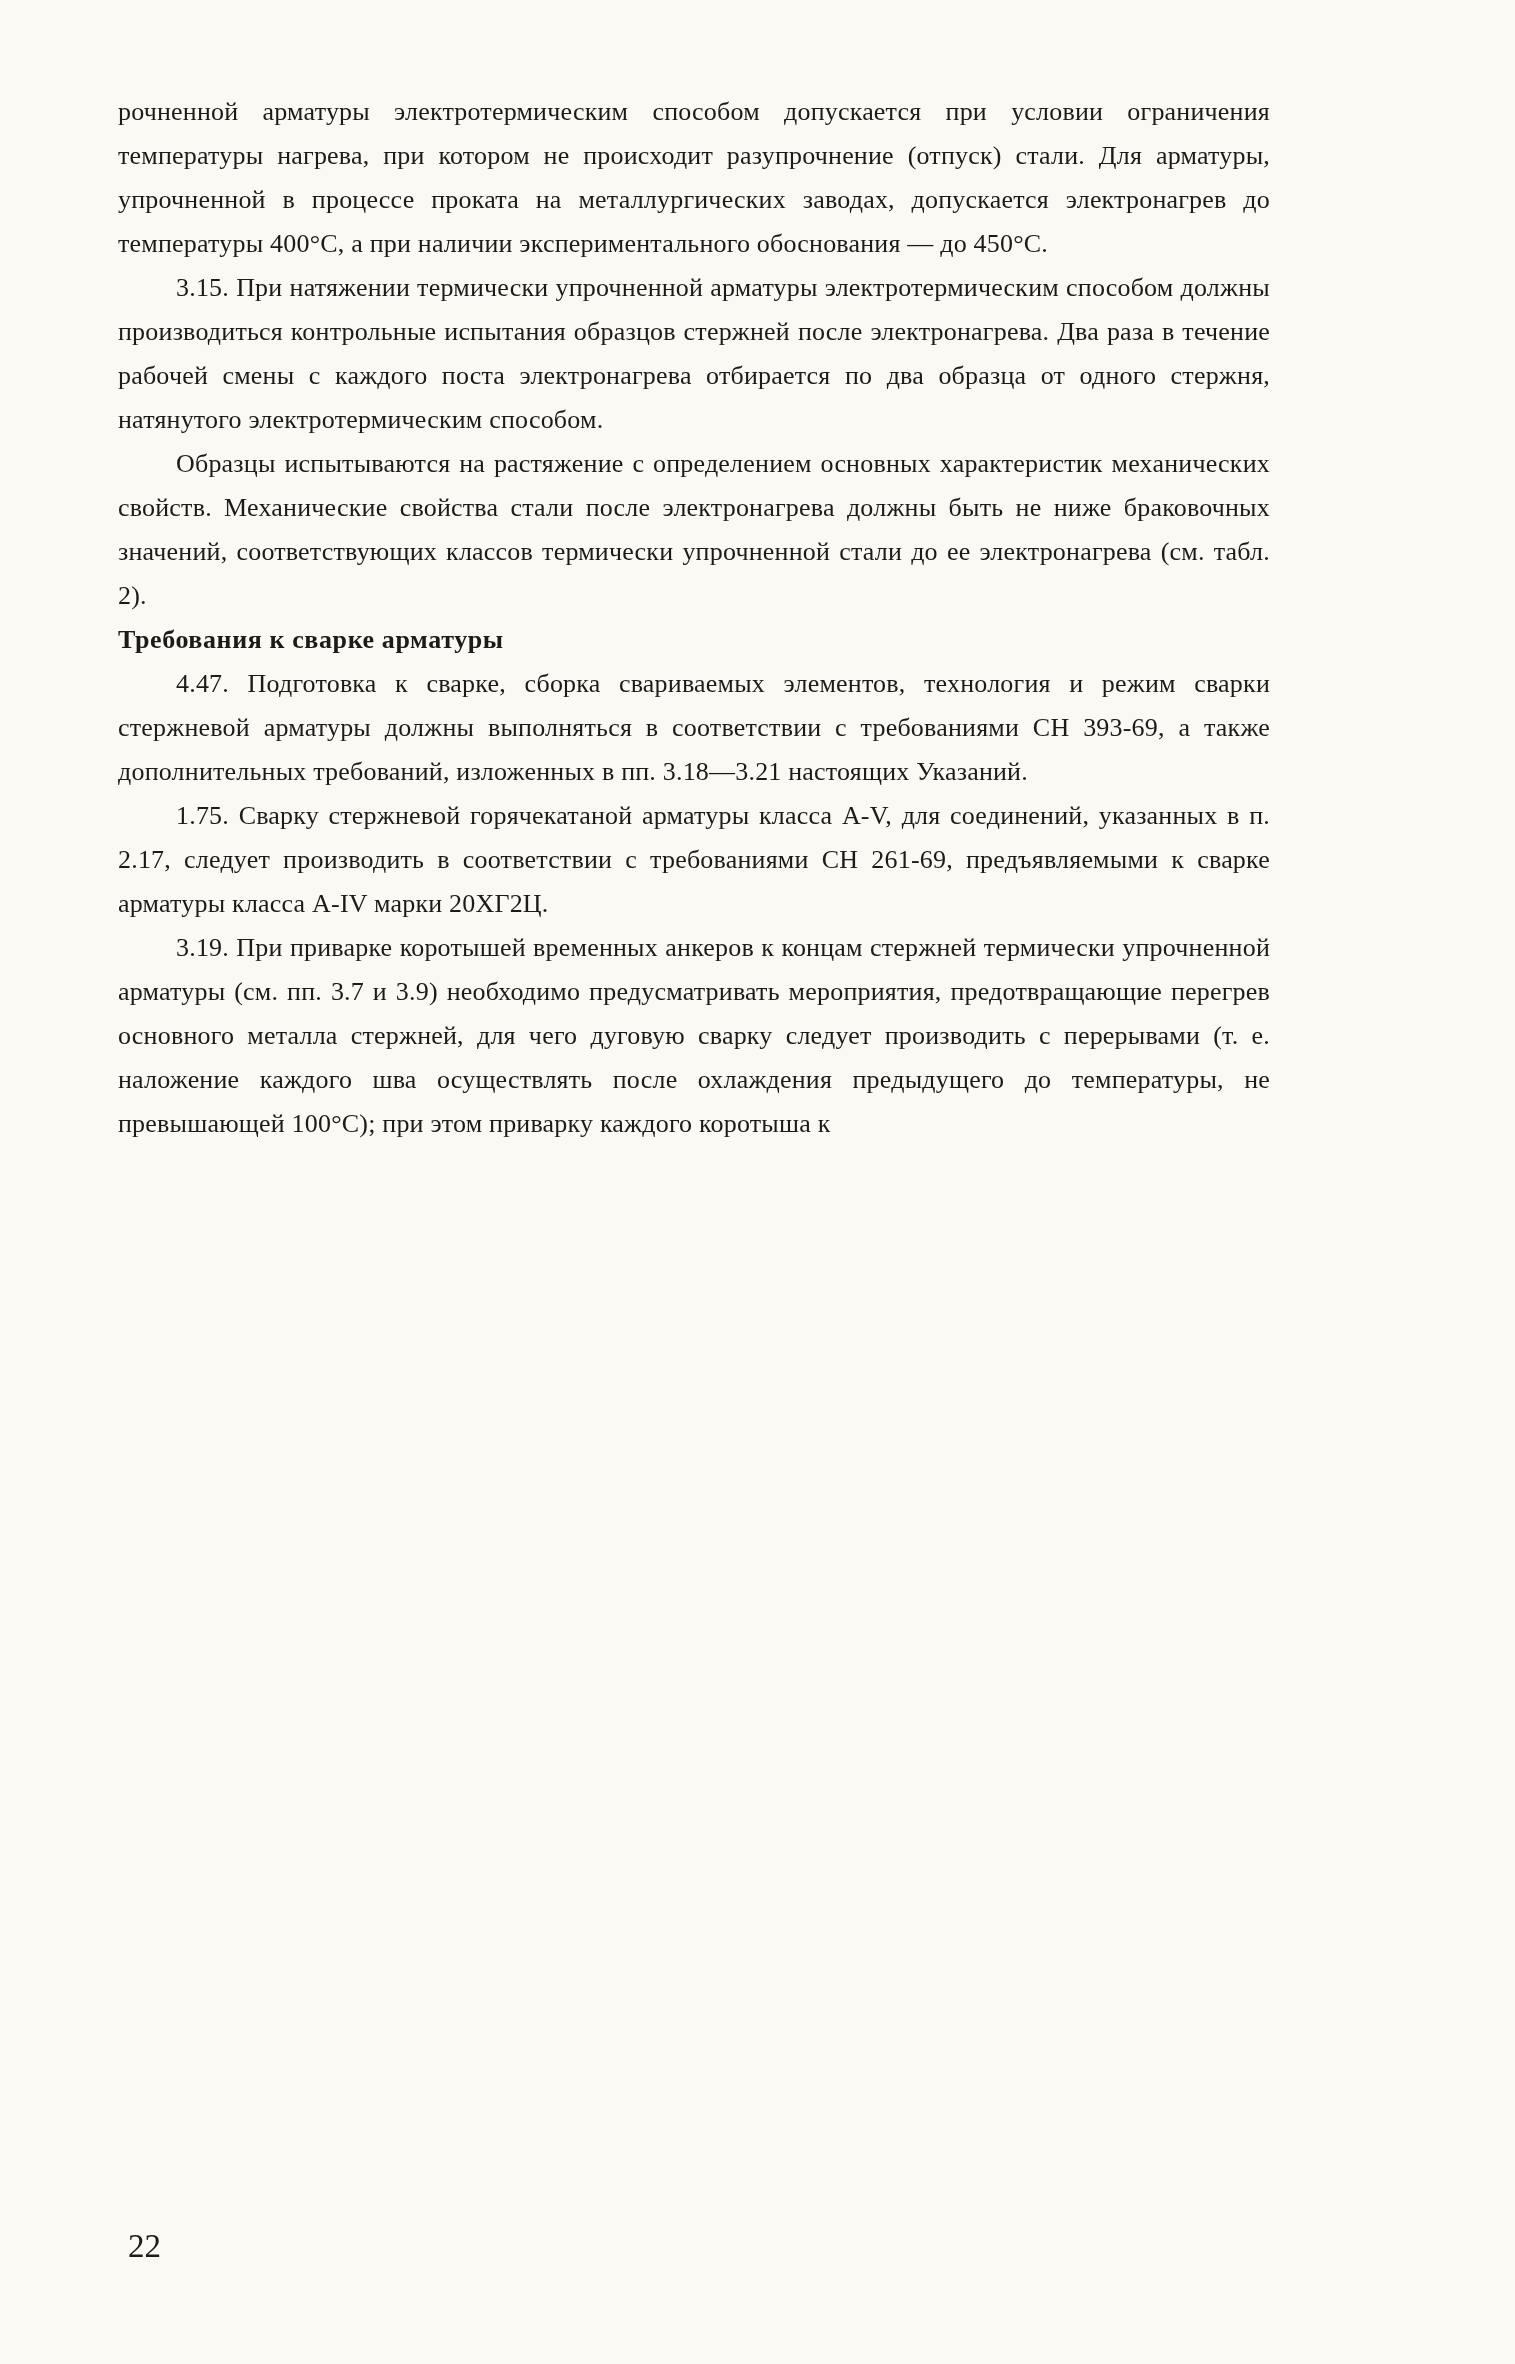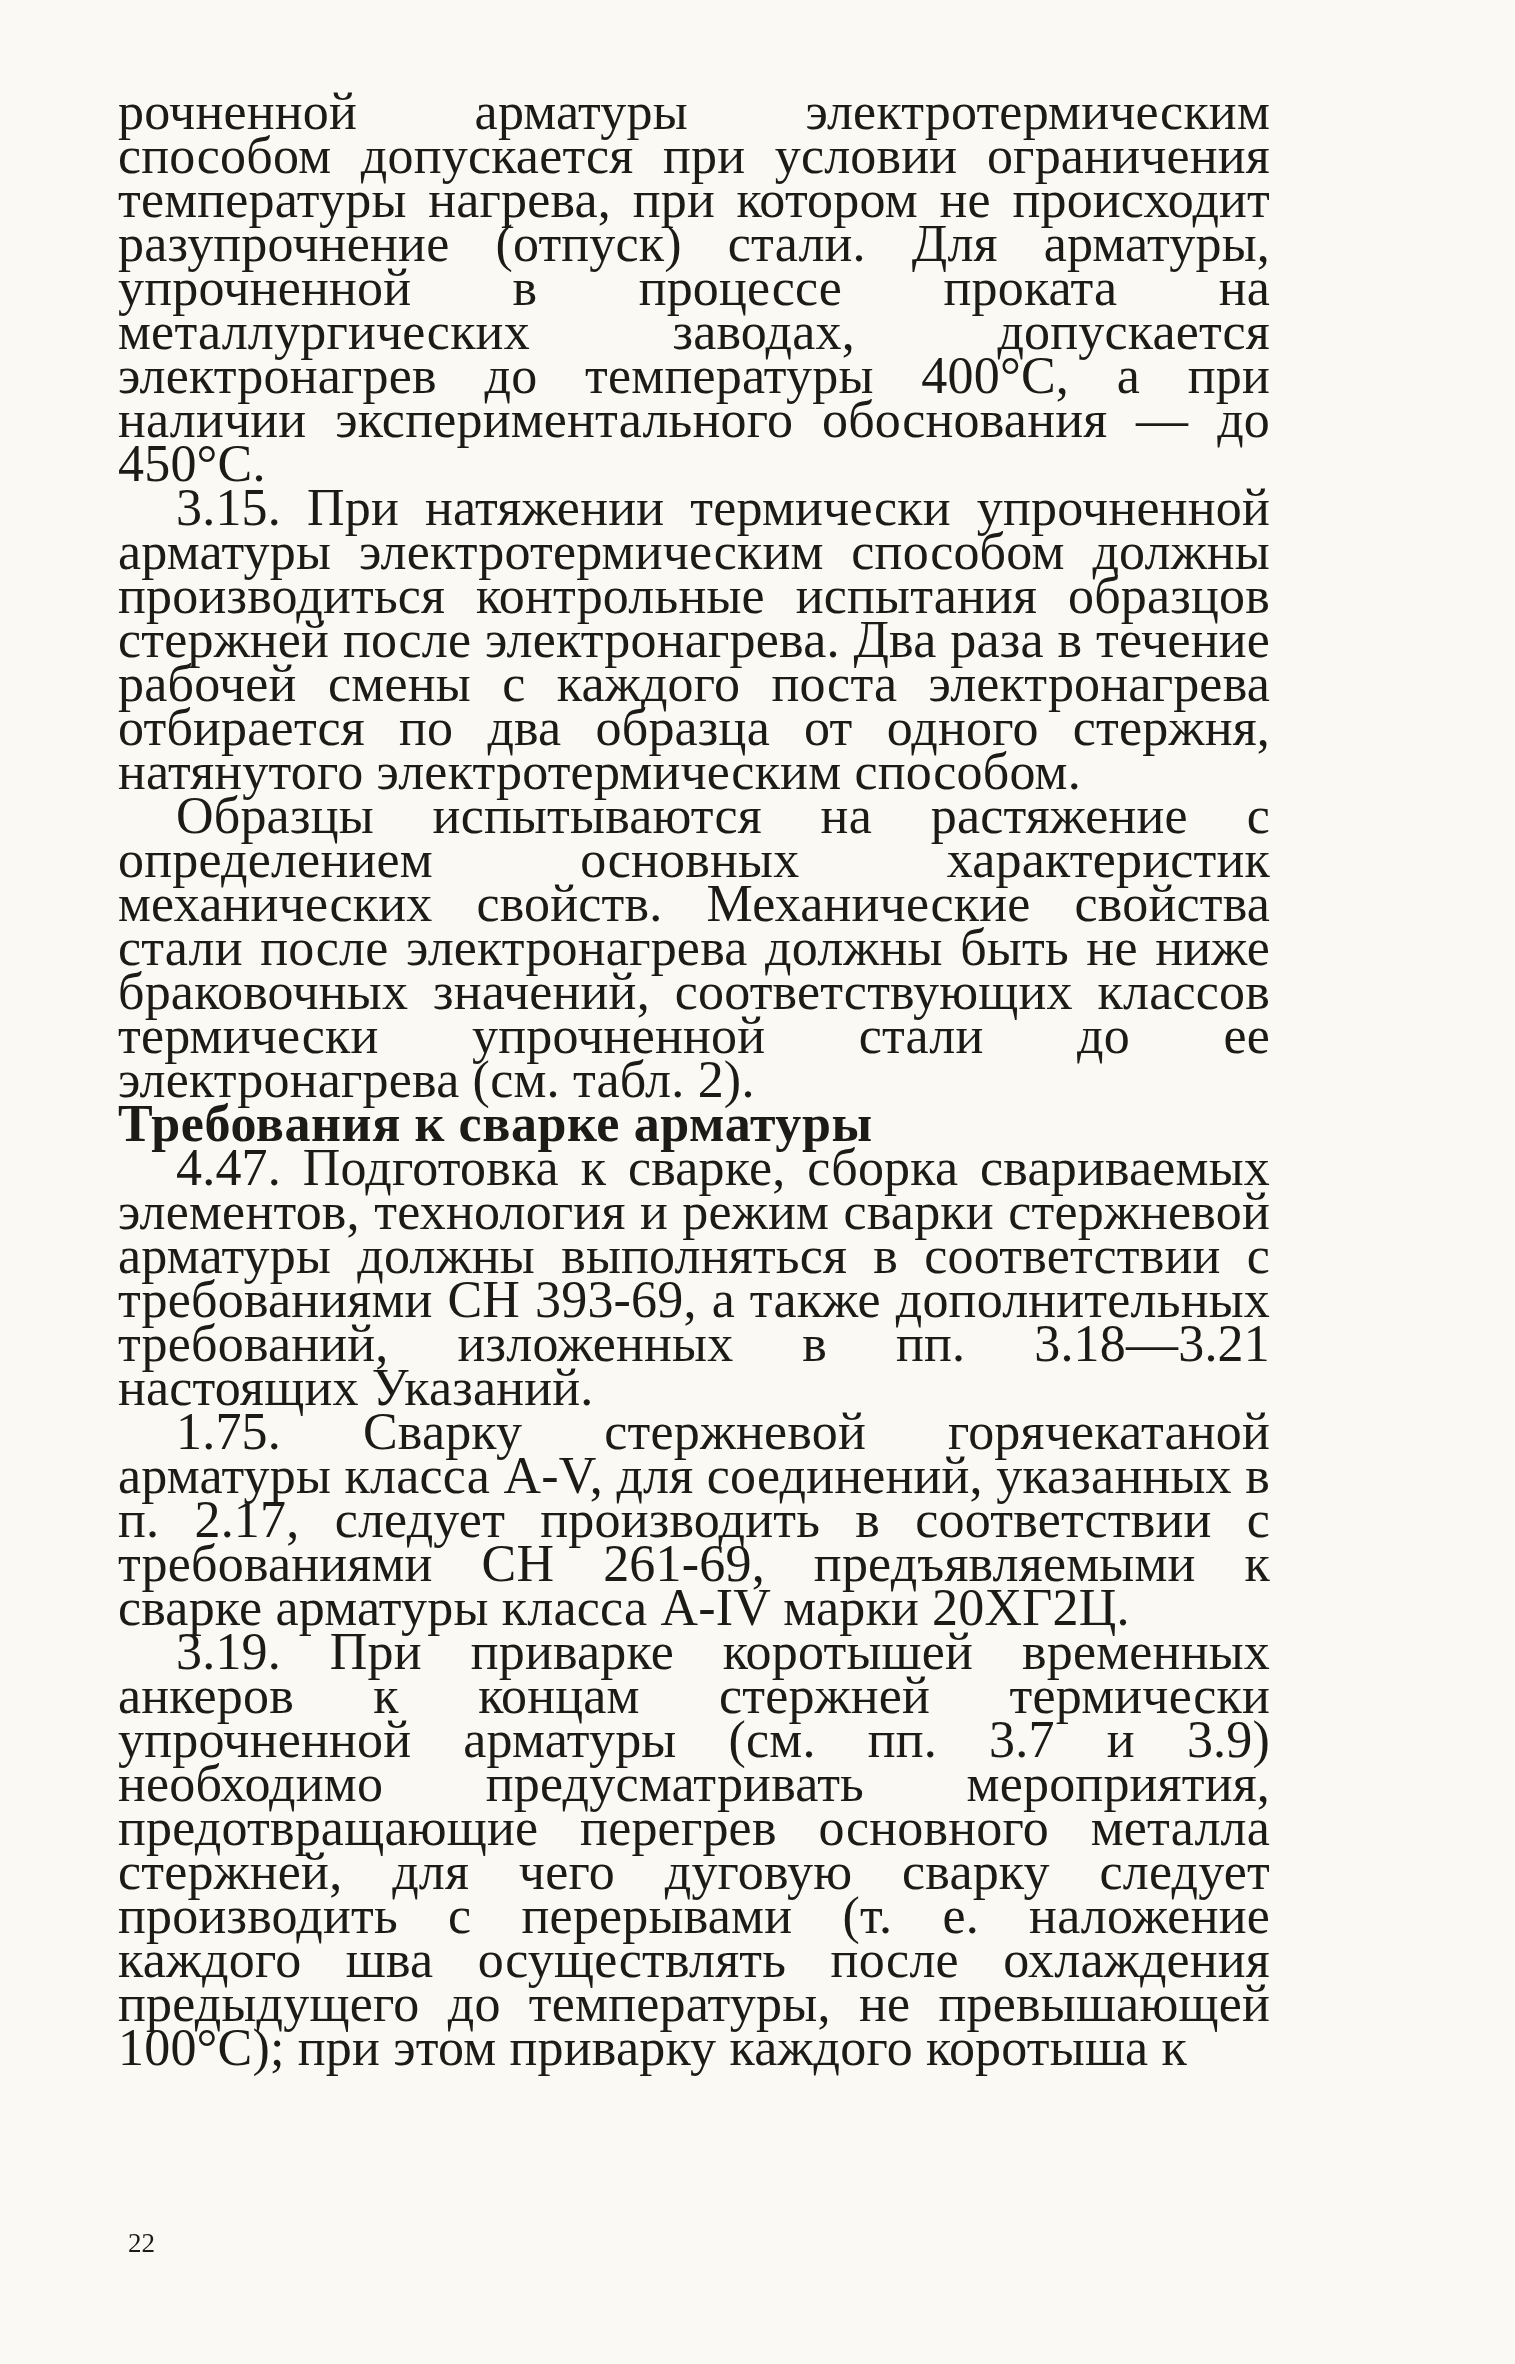--- a/index.html
+++ b/index.html
@@ -15,21 +15,21 @@
     font-family: "Liberation Serif", serif;
     color: #1d1b18;
     box-sizing: border-box;
     overflow: hidden;
   }
   .text-block {
     position: absolute;
     left: 118px;
     top: 90px;
     width: 1152px;
-    font-size: 52px;
+    font-size: 26px;
     line-height: 44px;
     text-align: justify;
     letter-spacing: 0.2px;
     hyphens: auto;
     -webkit-hyphens: auto;
   }
   .text-block p {
     margin: 0;
   }
   .para.indent {
@@ -41,21 +41,21 @@
   .heading {
     font-weight: bold;
     text-indent: 0;
     margin: 46px 0 42px 0;
     letter-spacing: 0.6px;
   }
   .page-number {
     position: absolute;
     left: 128px;
     top: 2228px;
-    font-size: 27px;
+    font-size: 33px;
     color: #1d1b18;
   }
 </style>
 </head>
 <body>
 
 <div class="page">
   <div class="text-block">
 
     <p class="para"><span>рочненной арматуры электротермическим способом допускается при условии ограничения температуры нагрева, при котором не происходит разупрочнение (отпуск) стали. Для арматуры, упрочненной в процессе проката на металлургических заводах, допускается электронагрев до температуры 400°С, а при наличии экспериментального обоснования — до 450°С.</span></p>

